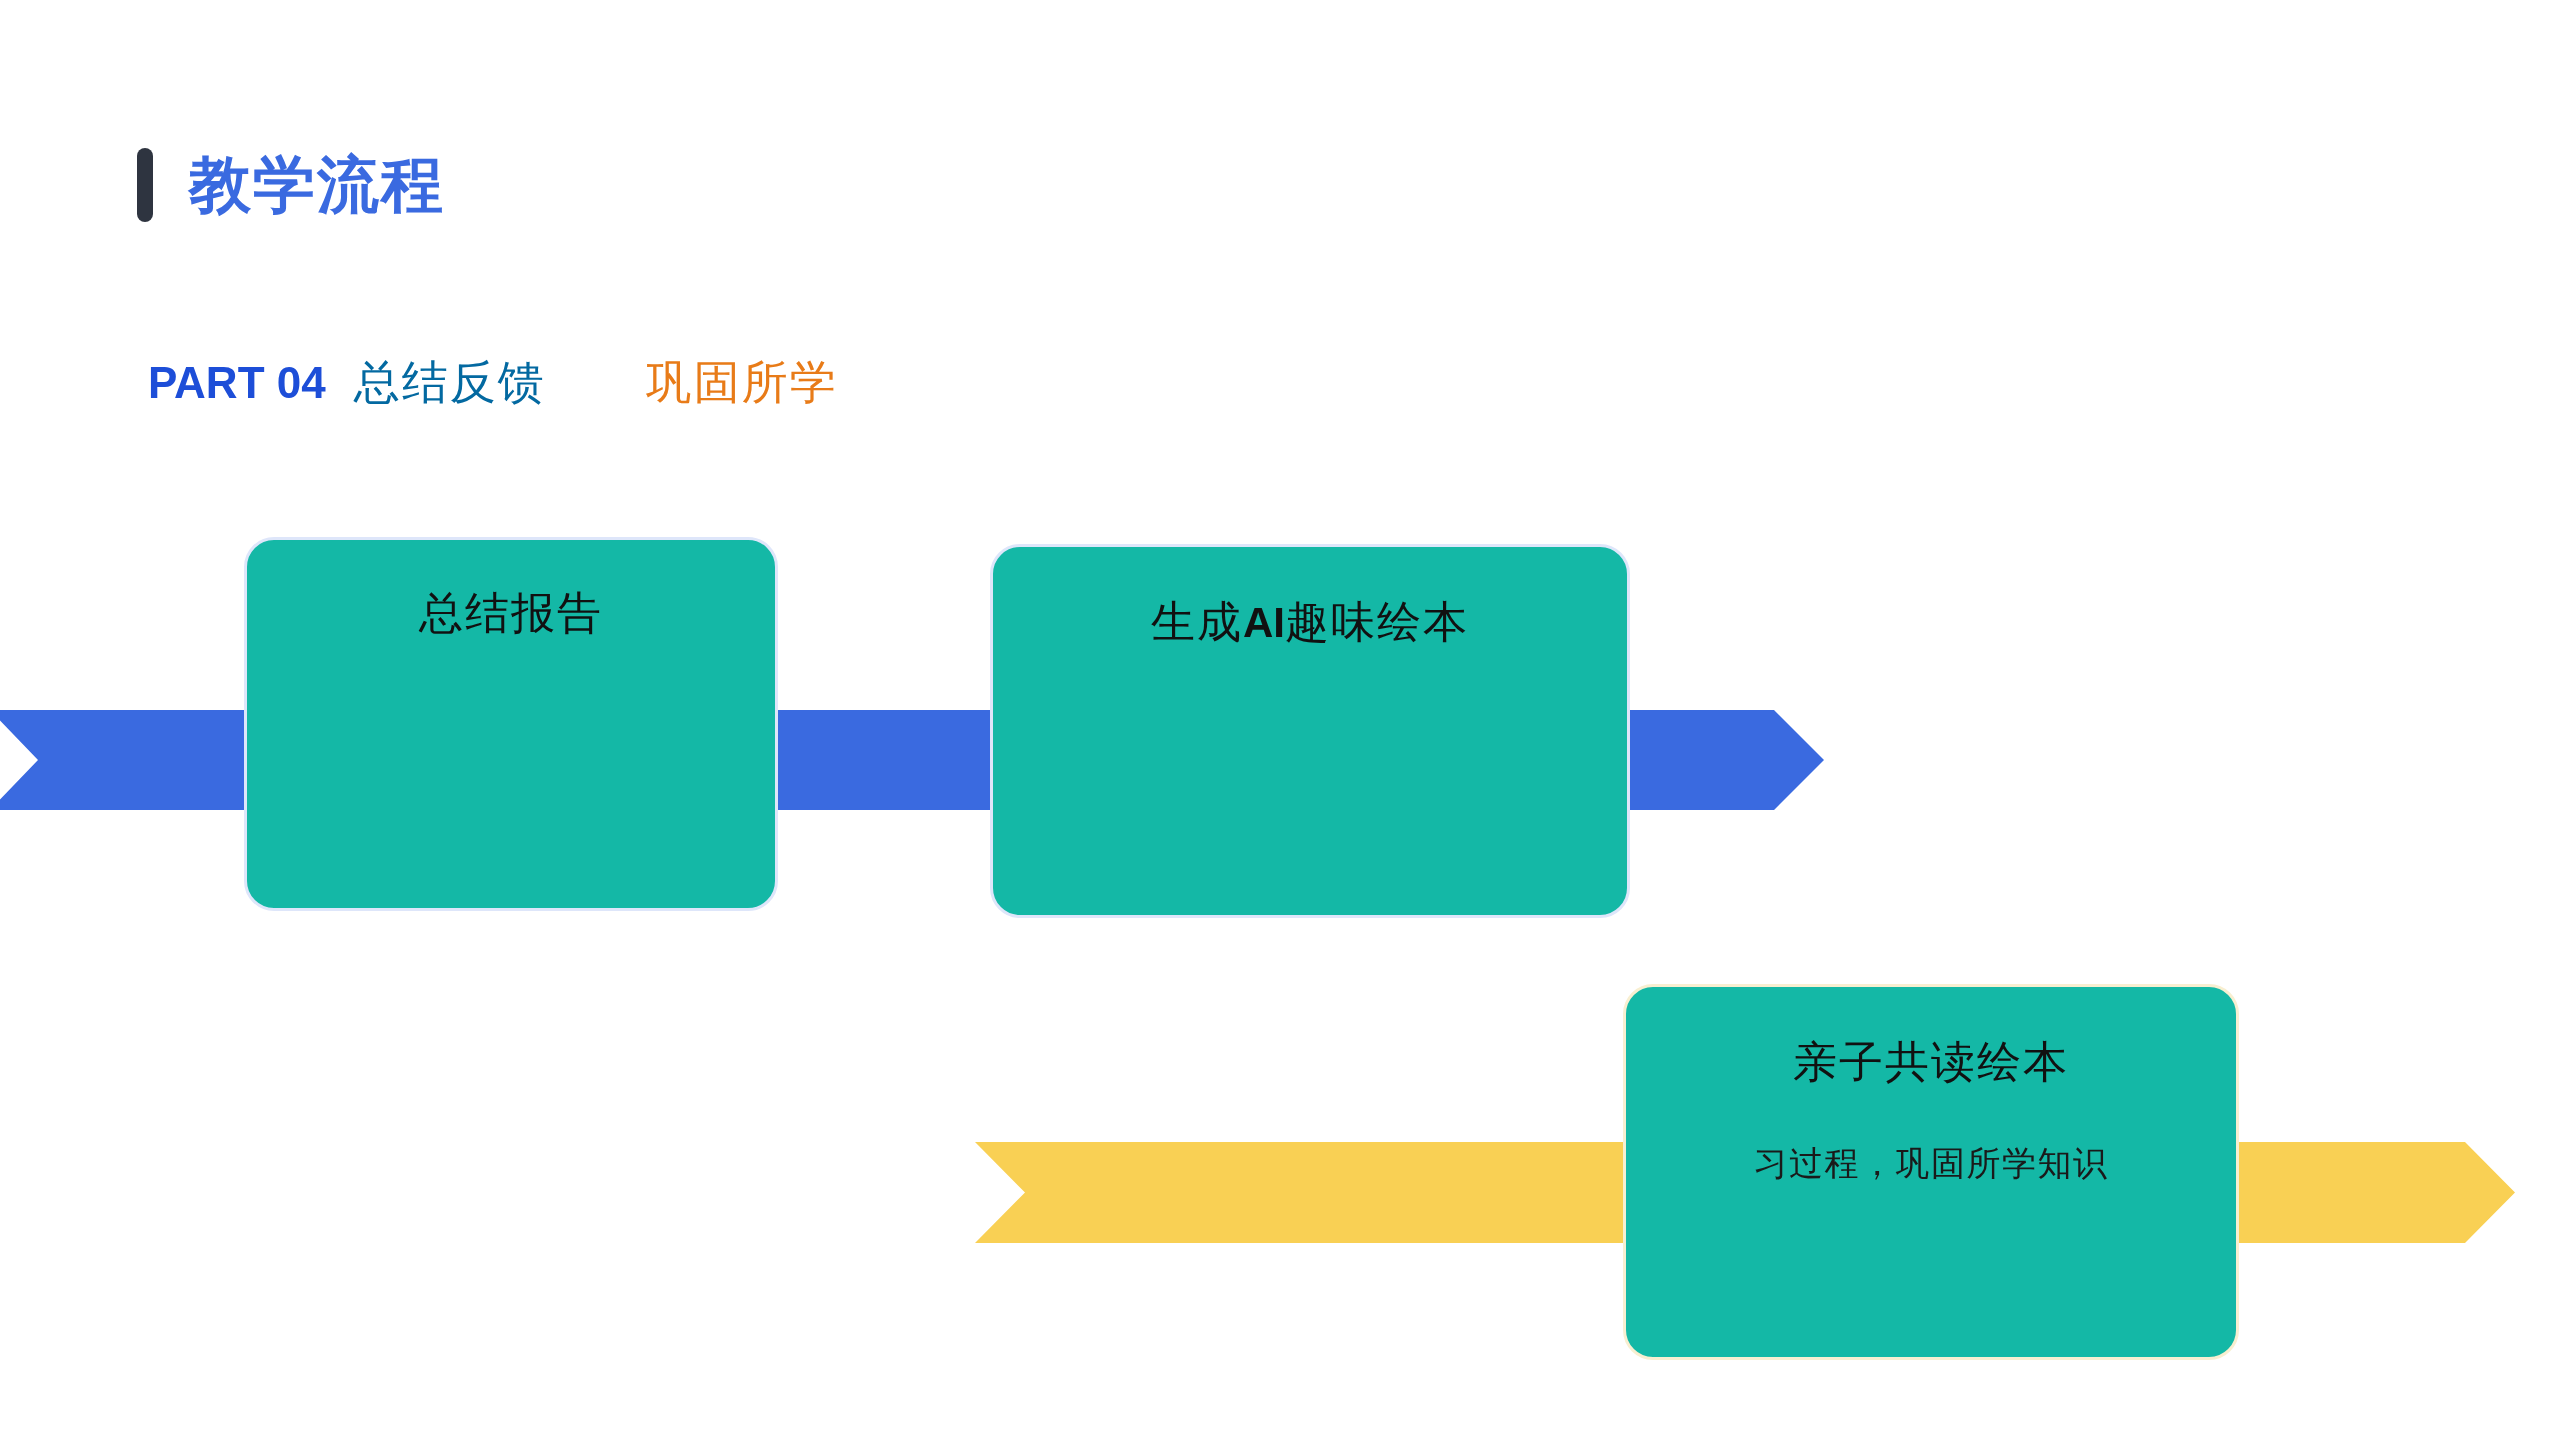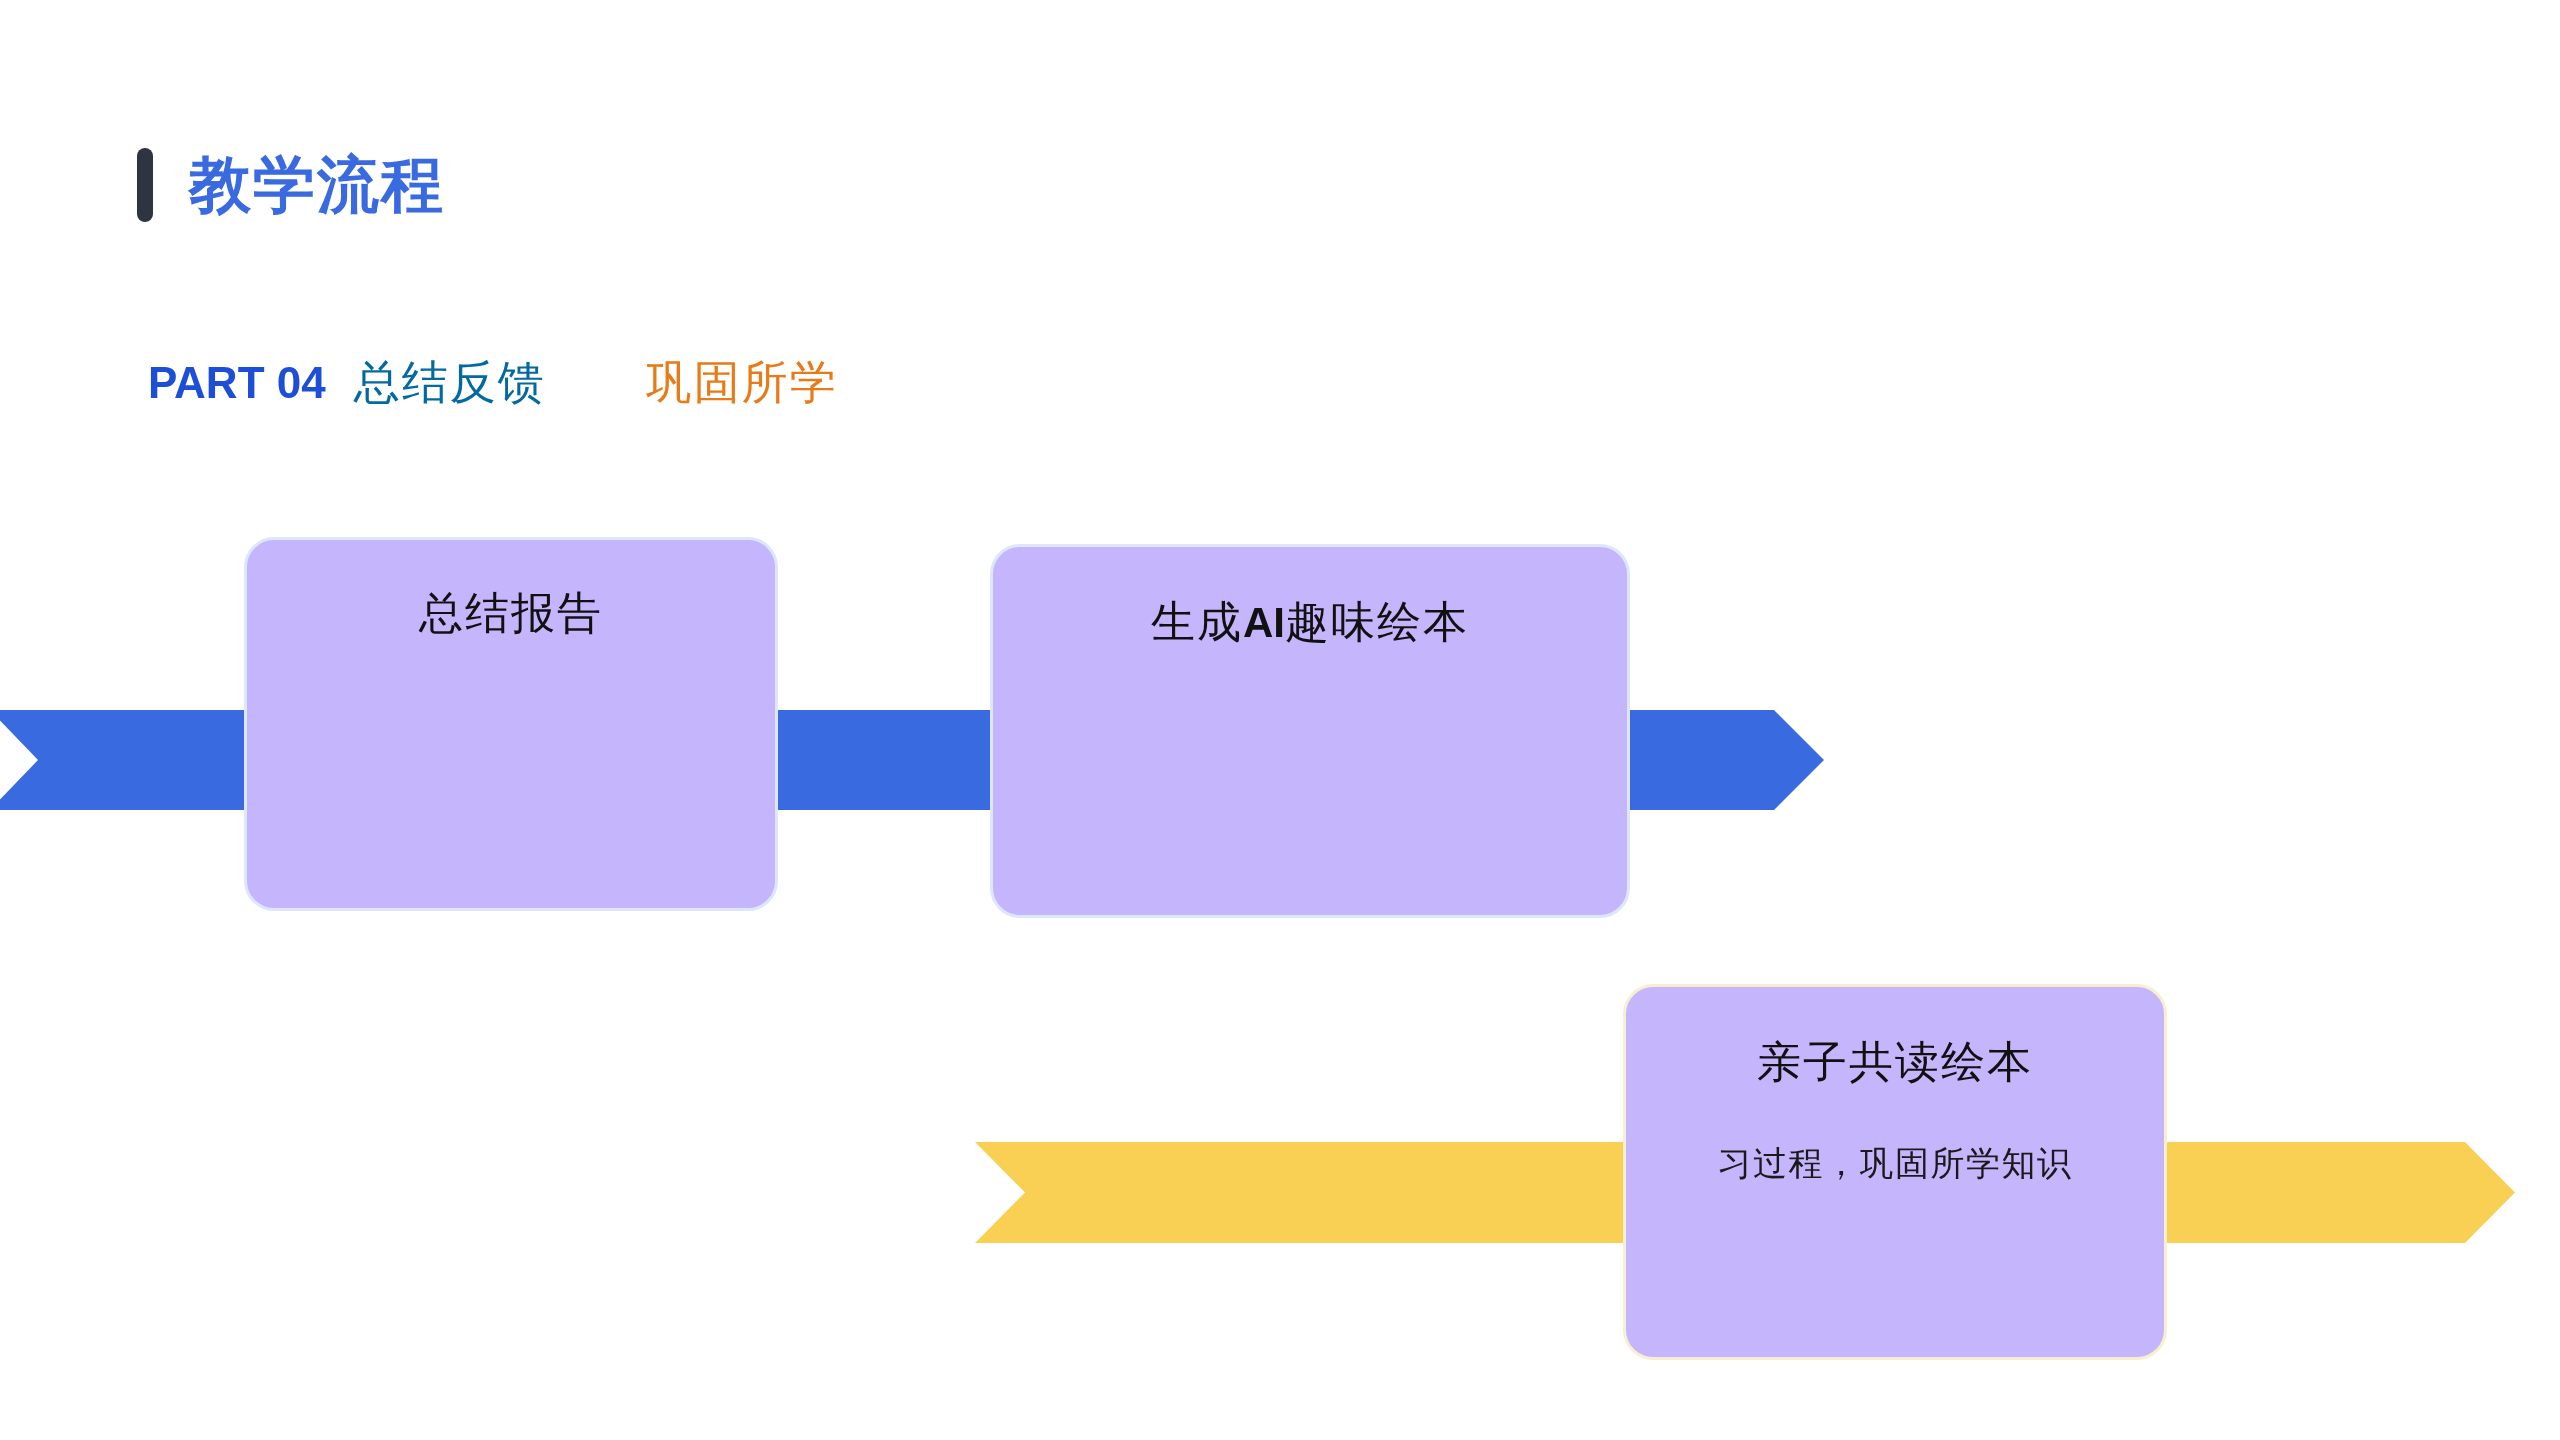--- a/index.html
+++ b/index.html
@@ -91,21 +91,21 @@
     top: 1142px;
     width: 1540px;
     height: 101px;
     background: #F9D054;
     clip-path: polygon(0px 0px, 1490px 0px, 1540px 50.5px, 1490px 101px, 0px 101px, 50px 50.5px);
   }
 
   
   .flow-card {
     position: absolute;
-    background: #c4b5fd;
+    background: #14b8a6;
     border-radius: 30px;
     box-sizing: border-box;
     display: flex;
     flex-direction: column;
     align-items: center;
   }
   .flow-card.blue-card {
     border: 3px solid #DEE6FA;
   }
   .flow-card.cream-card {
@@ -141,21 +141,21 @@
   #card-1 { left: 244px; top: 537px; width: 534px; height: 374px; }
   #card-1 .card-title { margin-top: 44px; }
   #card-1 .card-body  { margin-top: 44px; }
 
   
   #card-2 { left: 990px; top: 544px; width: 640px; height: 374px; align-items: center; }
   #card-2 .card-title { margin-top: 46px; }
   #card-2 .card-body  { margin-top: 46px; }
 
   
-  #card-3 { left: 1623px; top: 984px; width: 544px; height: 376px; }
+  #card-3 { left: 1623px; top: 984px; width: 616px; height: 376px; }
   #card-3 .card-title { margin-top: 46px; }
   #card-3 .card-body  { margin-top: 48px; }
 </style>
 </head>
 <body>
 
 <div id="title-block">
   <div id="title-accent-bar"></div>
   <div id="page-title">教学流程</div>
 </div>

